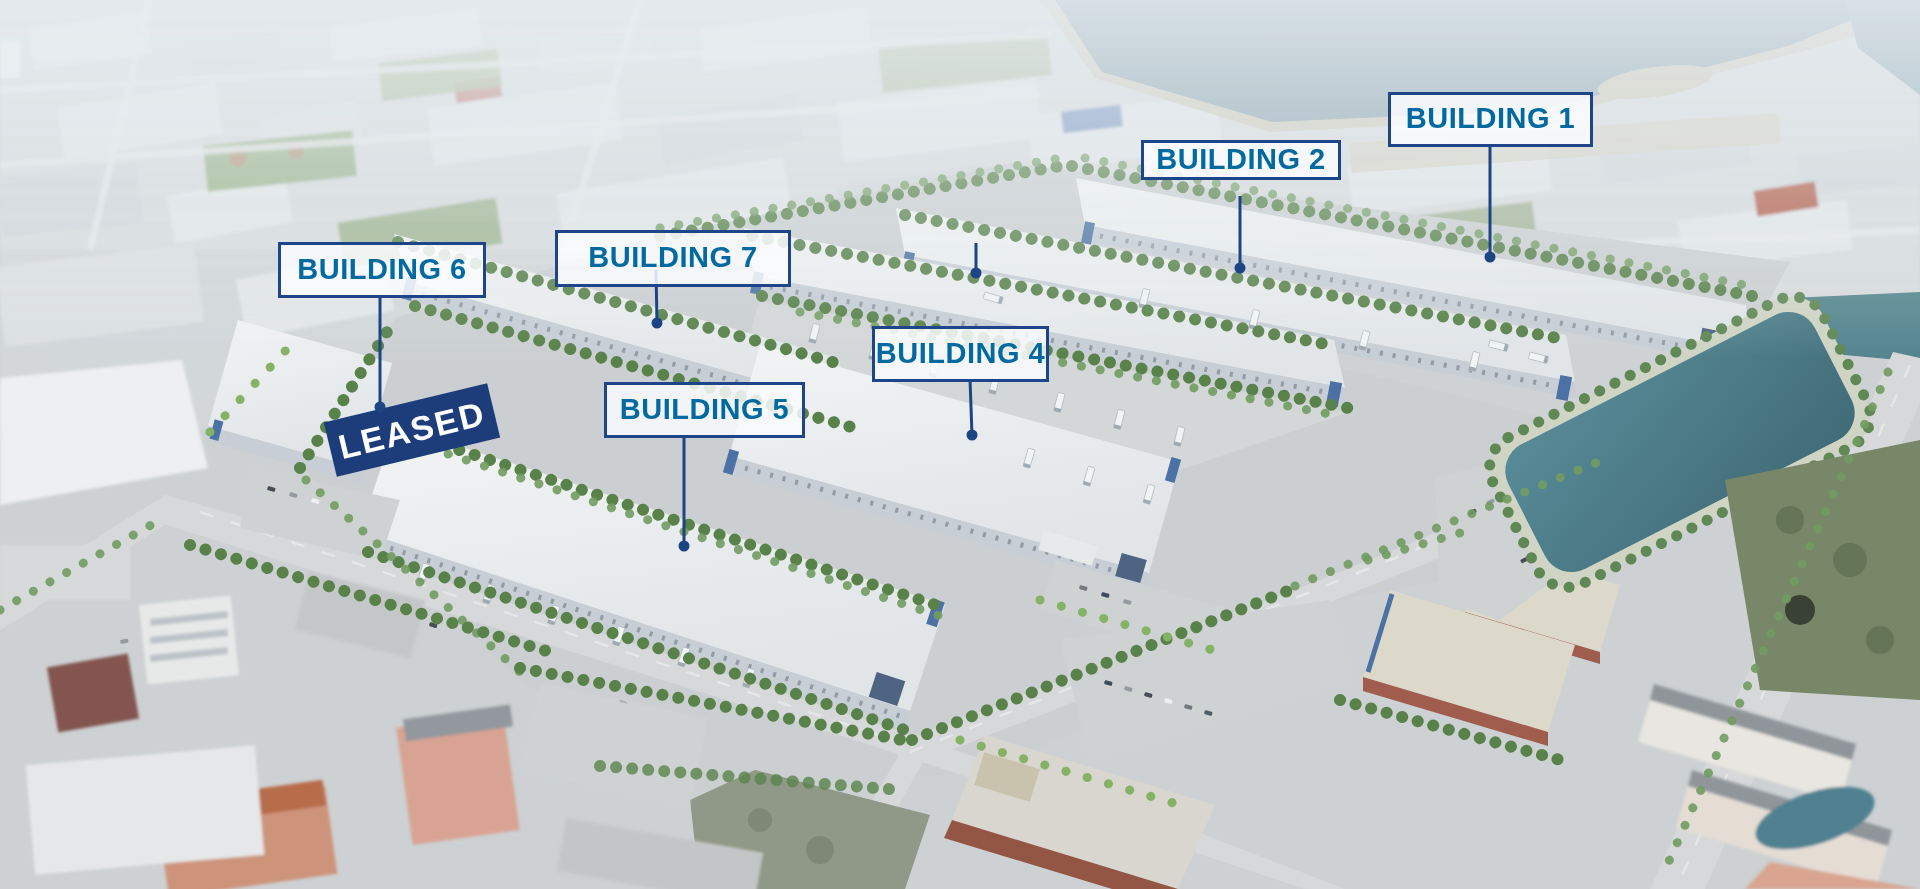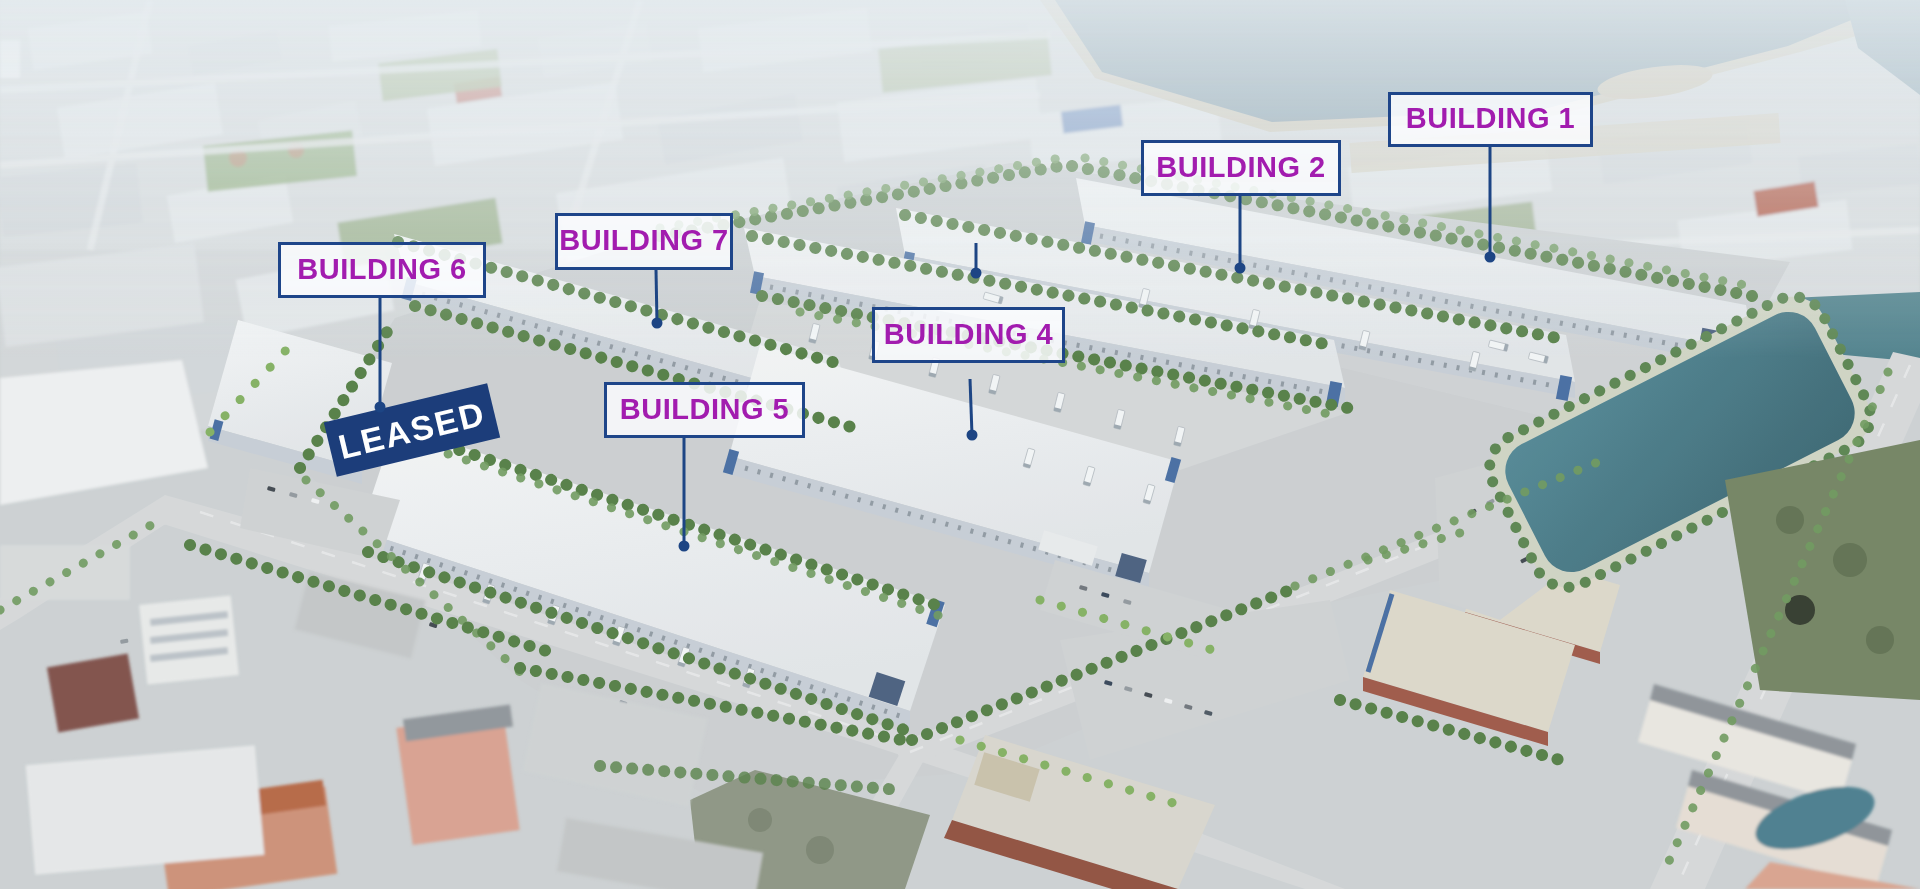--- a/index.html
+++ b/index.html
@@ -3,21 +3,21 @@
 <meta charset="utf-8">
 <style>
   html,body{margin:0;padding:0;background:#9aa0a4;}
   .stage{position:relative;width:1920px;height:889px;overflow:hidden;
          font-family:"Liberation Sans","DejaVu Sans",sans-serif;background:#ced2d4;}
   .stage svg.bg{position:absolute;left:0;top:0;width:1920px;height:889px;display:block;}
 
   
   .callout{position:absolute;display:flex;align-items:center;justify-content:center;
            box-sizing:border-box;border:3px solid #1e4589;background:rgba(250,252,254,0.85);
-           color:#a21caf;font-weight:700;font-size:29px;letter-spacing:0.5px;white-space:nowrap;
+           color:#0369a1;font-weight:700;font-size:29px;letter-spacing:0.5px;white-space:nowrap;
            text-align:center;}
   .callout span{transform:translateY(-1px);}
 
   
   .roof{fill:url(#roofG);}
   .wall{fill:#c6cdd5;}
   .dock{stroke:#6e7883;stroke-width:5;stroke-dasharray:3 10;fill:none;opacity:.65;}
   .blue{fill:#41689f;}
   .glass{fill:#44597a;}
   .trow{stroke:#4f7a3e;stroke-width:12;stroke-linecap:round;stroke-dasharray:0.1 16;fill:none;}
@@ -386,29 +386,29 @@
     <g>
           <line class="leader" x1="684" y1="438" x2="684" y2="546"></line>
           <circle class="ldot" cx="684" cy="546" r="5.5"></circle>
         </g>
   </g>
 </svg>
 
   <div class="callout" style="left:1388px;top:92px;width:205px;height:55px">
     <span>BUILDING 1</span>
   </div>
-  <div class="callout" style="left:1141px;top:140px;width:200px;height:56px">
+  <div class="callout" style="left:1141px;top:140px;width:200px;height:40px">
     <span>BUILDING 2</span>
   </div>
-  <div class="callout" style="left:872px;top:307px;width:193px;height:56px">
+  <div class="callout" style="left:872px;top:326px;width:177px;height:56px">
     <span>BUILDING 4</span>
   </div>
   <div class="callout" style="left:604px;top:382px;width:201px;height:56px">
     <span>BUILDING 5</span>
   </div>
   <div class="callout" style="left:278px;top:242px;width:208px;height:56px">
     <span>BUILDING 6</span>
   </div>
-  <div class="callout" style="left:555px;top:213px;width:178px;height:57px">
+  <div class="callout" style="left:555px;top:230px;width:236px;height:57px">
     <span>BUILDING 7</span>
   </div>
 
 </div>
 
 </body></html>

